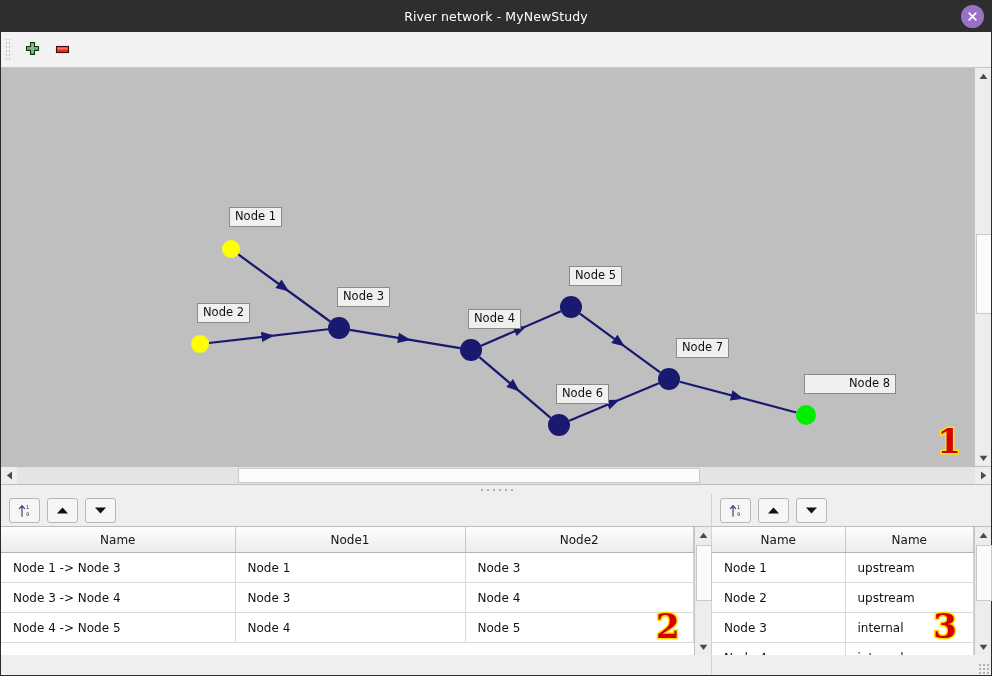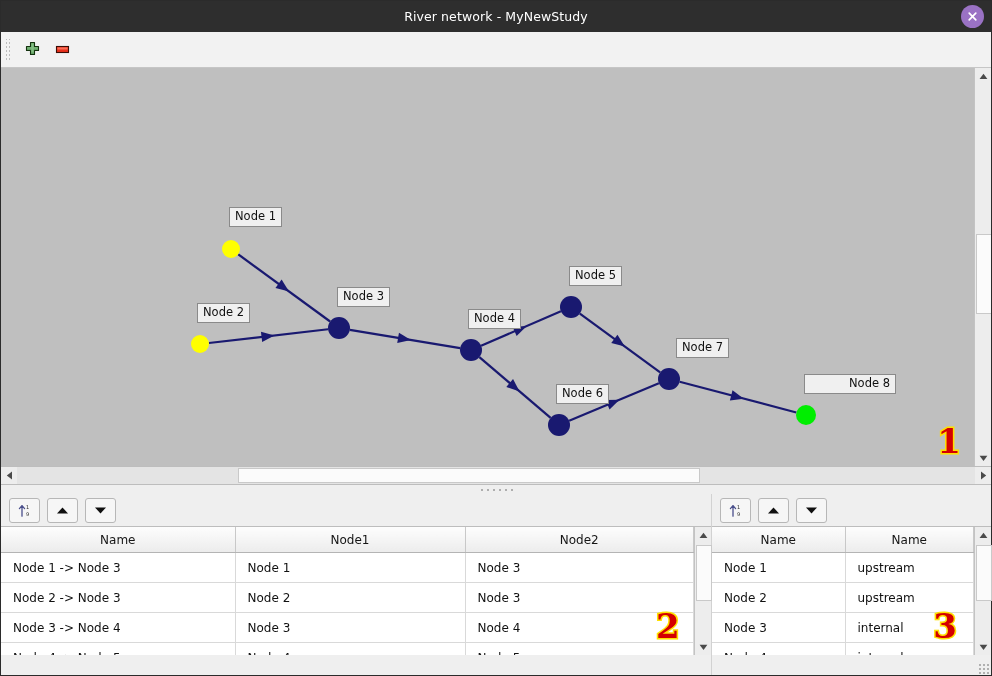--- a/index.html
+++ b/index.html
@@ -223,25 +223,20 @@
                   <th>Node2</th>
                 </tr>
               </thead>
             <tbody id="reach-body">
                 <tr>
                   <td>Node 1 -&gt; Node 3</td>
                   <td>Node 1</td>
                   <td>Node 3</td>
                 </tr>
                 <tr>
-                  <td>Node 2 -&gt; Node 3</td>
-                  <td>Node 2</td>
-                  <td>Node 3</td>
-                </tr>
-                <tr>
                   <td>Node 3 -&gt; Node 4</td>
                   <td>Node 3</td>
                   <td>Node 4</td>
                 </tr>
                 <tr>
                   <td>Node 4 -&gt; Node 5</td>
                   <td>Node 4</td>
                   <td>Node 5</td>
                 </tr>
               </tbody>

